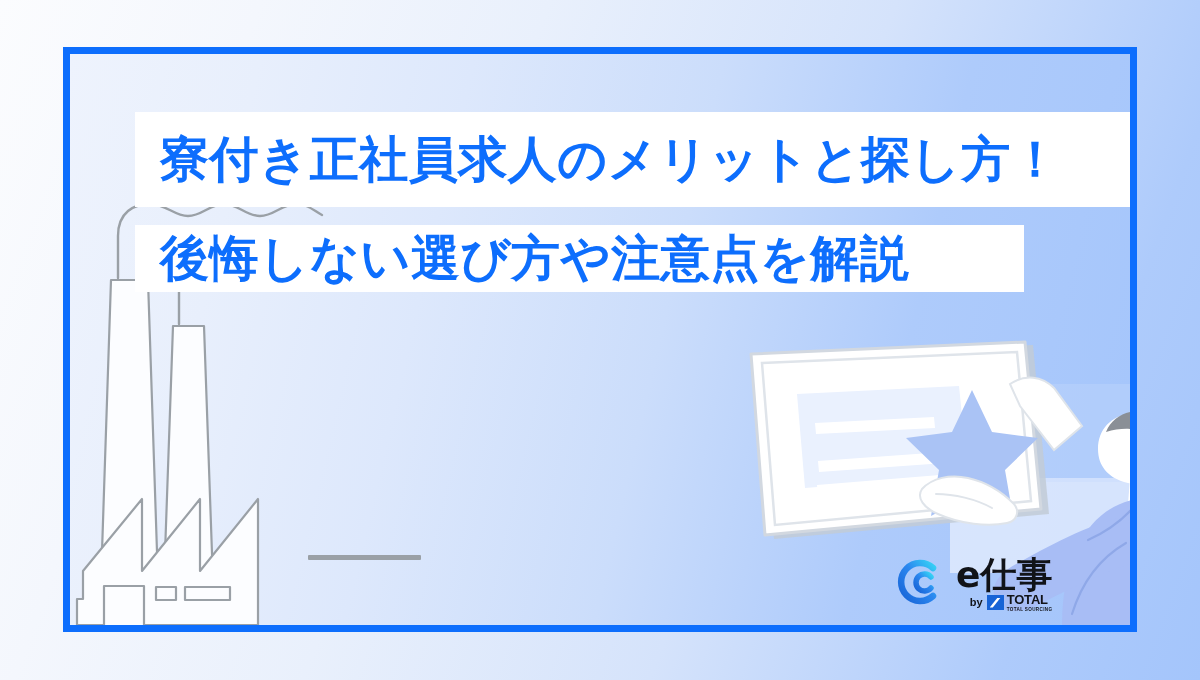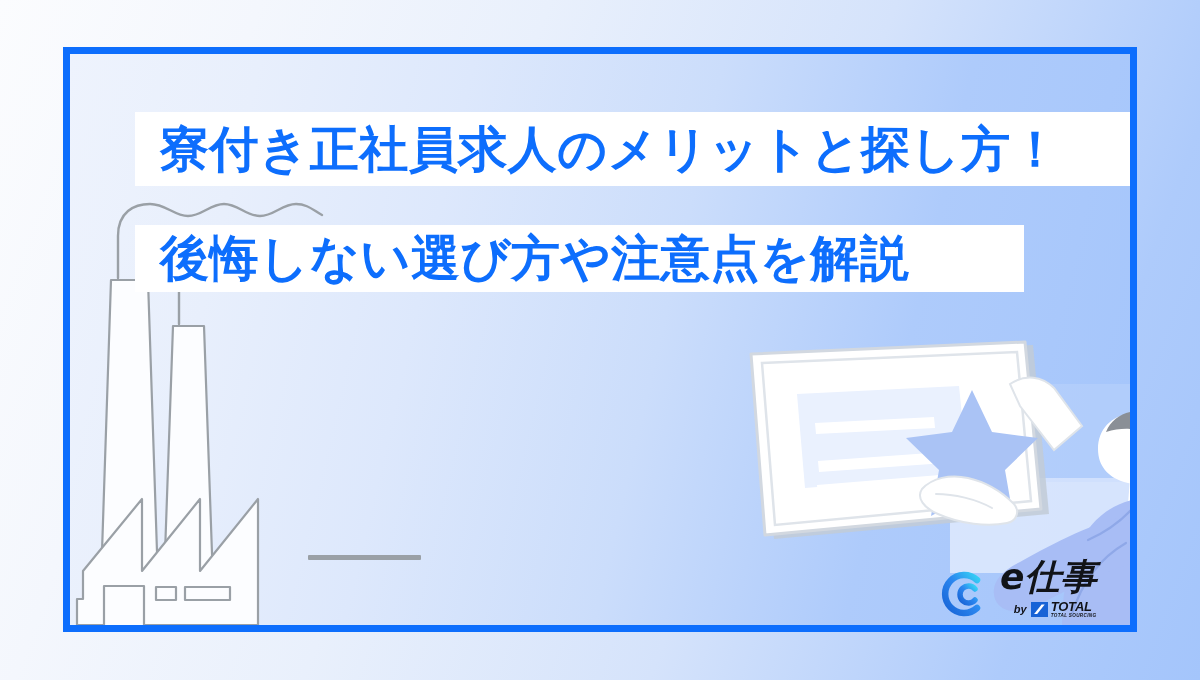--- a/index.html
+++ b/index.html
@@ -52,21 +52,21 @@
     position: absolute;
     background: #ffffff;
     display: flex;
     align-items: center;
     box-sizing: border-box;
   }
   #title-band-1 {
     left: 65px;            
     top: 58px;             
     width: 1042px;
-    height: 74px;
+    height: 95px;
     padding-left: 25px;
   }
   #title-band-2 {
     left: 65px;
     top: 171px;            
     width: 889px;
     height: 67px;
     padding-left: 25px;
   }
   .title-text {
@@ -85,27 +85,26 @@
     left: 0;
     top: 0;
     width: 1060px;
     height: 571px;
     pointer-events: none;
   }
 
   
   #logo-lockup {
     position: absolute;
-    left: 868px;           
+    left: 824px;           
     top: 503px;            
     width: 190px;
     height: 62px;
     display: flex;
-    align-items: flex-end;
-    font-style: italic;
+    align-items: flex-start;
   }
   #logo-mark {
     width: 50px;
     height: 50px;
     flex: none;
   }
   #logo-wordblock {
     margin-left: 12px;
     display: flex;
     flex-direction: column;
@@ -115,21 +114,20 @@
     font-size: 36px;
     font-weight: 700;
     color: #111318;
     line-height: 1;
     letter-spacing: 0px;
     font-family: "DejaVu Sans", "Liberation Sans", sans-serif;
   }
   #logo-by-row {
     display: flex;
     align-items: center;
-    margin-top: 5px;
   }
   #logo-by-label {
     font-size: 11px;
     font-weight: 700;
     color: #111318;
     margin-right: 4px;
     line-height: 1;
   }
   #nikken-tile {
     width: 17px;

